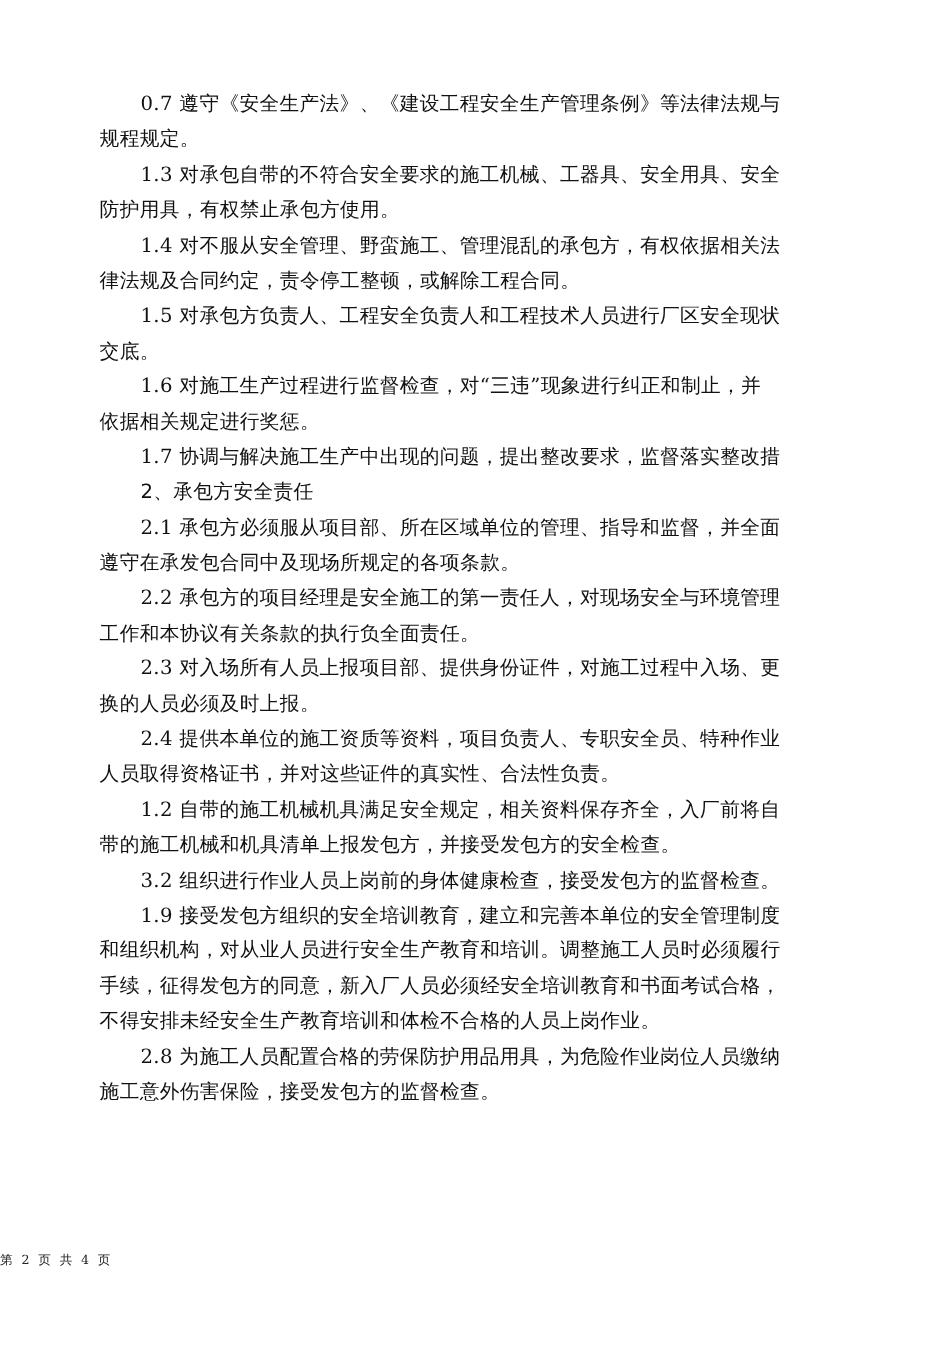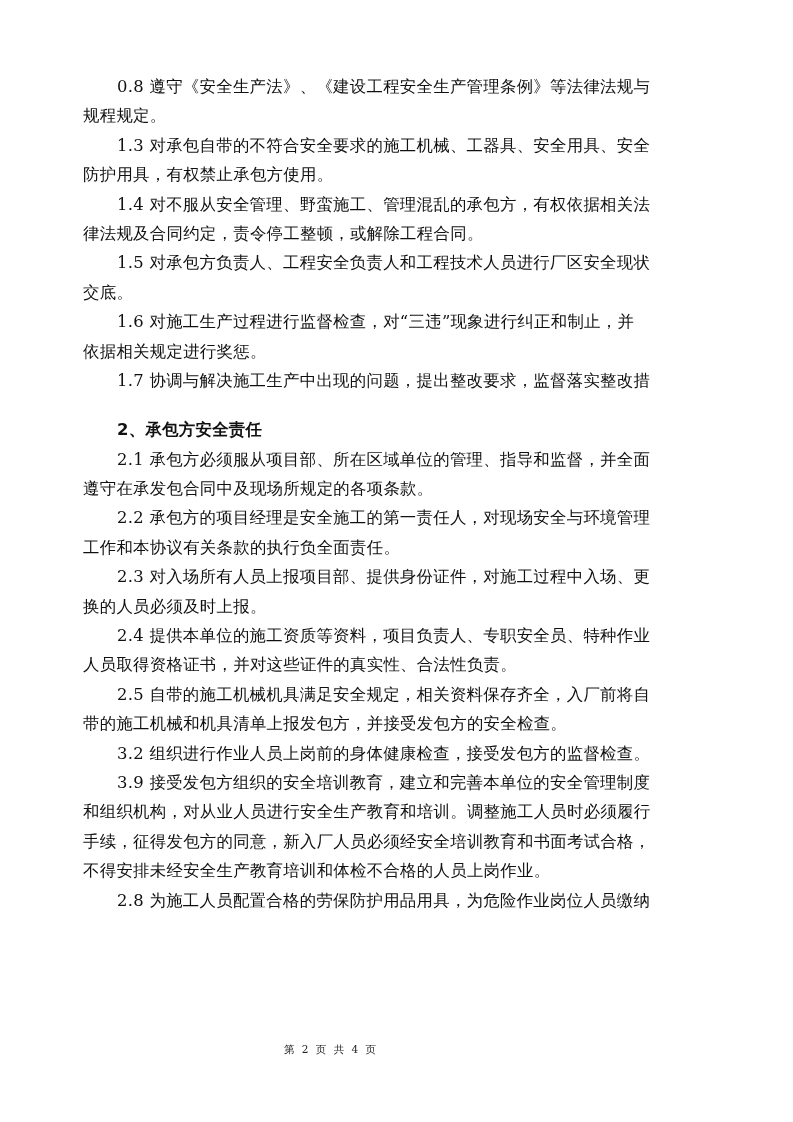--- a/index.html
+++ b/index.html
@@ -25,42 +25,41 @@
       height: 29.4px;
       line-height: 29.4px;
       font-size: 16.4px;
       white-space: nowrap;
       letter-spacing: 0.3px;
     }
     .indent {
       padding-left: 34px;
     }
     .bold {
-      font-weight: bold;
+      font-weight: normal;
       font-family: "DejaVu Sans", "Liberation Sans", sans-serif;
-      margin-top: 20px;
     }
     .footer {
       position: absolute;
       left: 0;
       width: 662px;
       top: 1043px;
-      text-align: center;
+      text-align: left;
       font-size: 10.5px;
       letter-spacing: 2px;
       color: #222222;
     }
   </style>
 </head>
 <body>
 
 <div class="page">
 
   <div>
-    <div class="line indent">0.8 遵守《安全生产法》、《建设工程安全生产管理条例》等法律法规与</div>
+    <div class="line indent">0.7 遵守《安全生产法》、《建设工程安全生产管理条例》等法律法规与</div>
     <div class="line">规程规定。</div>
   </div>
 
   <div>
   </div>
 
   <div>
     <div class="line indent">1.3 对承包自带的不符合安全要求的施工机械、工器具、安全用具、安全</div>
     <div class="line">防护用具，有权禁止承包方使用。</div>
   </div>
@@ -100,34 +99,35 @@
     <div class="line indent">2.3 对入场所有人员上报项目部、提供身份证件，对施工过程中入场、更</div>
     <div class="line">换的人员必须及时上报。</div>
   </div>
 
   <div>
     <div class="line indent">2.4 提供本单位的施工资质等资料，项目负责人、专职安全员、特种作业</div>
     <div class="line">人员取得资格证书，并对这些证件的真实性、合法性负责。</div>
   </div>
 
   <div>
-    <div class="line indent">2.5 自带的施工机械机具满足安全规定，相关资料保存齐全，入厂前将自</div>
+    <div class="line indent">1.2 自带的施工机械机具满足安全规定，相关资料保存齐全，入厂前将自</div>
     <div class="line">带的施工机械和机具清单上报发包方，并接受发包方的安全检查。</div>
   </div>
 
   <div>
     <div class="line indent">3.2 组织进行作业人员上岗前的身体健康检查，接受发包方的监督检查。</div>
   </div>
 
   <div>
-    <div class="line indent">3.9 接受发包方组织的安全培训教育，建立和完善本单位的安全管理制度</div>
+    <div class="line indent">1.9 接受发包方组织的安全培训教育，建立和完善本单位的安全管理制度</div>
     <div class="line">和组织机构，对从业人员进行安全生产教育和培训。调整施工人员时必须履行</div>
     <div class="line">手续，征得发包方的同意，新入厂人员必须经安全培训教育和书面考试合格，</div>
     <div class="line">不得安排未经安全生产教育培训和体检不合格的人员上岗作业。</div>
   </div>
 
   <div>
     <div class="line indent">2.8 为施工人员配置合格的劳保防护用品用具，为危险作业岗位人员缴纳</div>
+    <div class="line">施工意外伤害保险，接受发包方的监督检查。</div>
   </div>
 
 </div>
 
 <div class="footer">第 2 页 共 4 页</div>
 
 </body></html>

